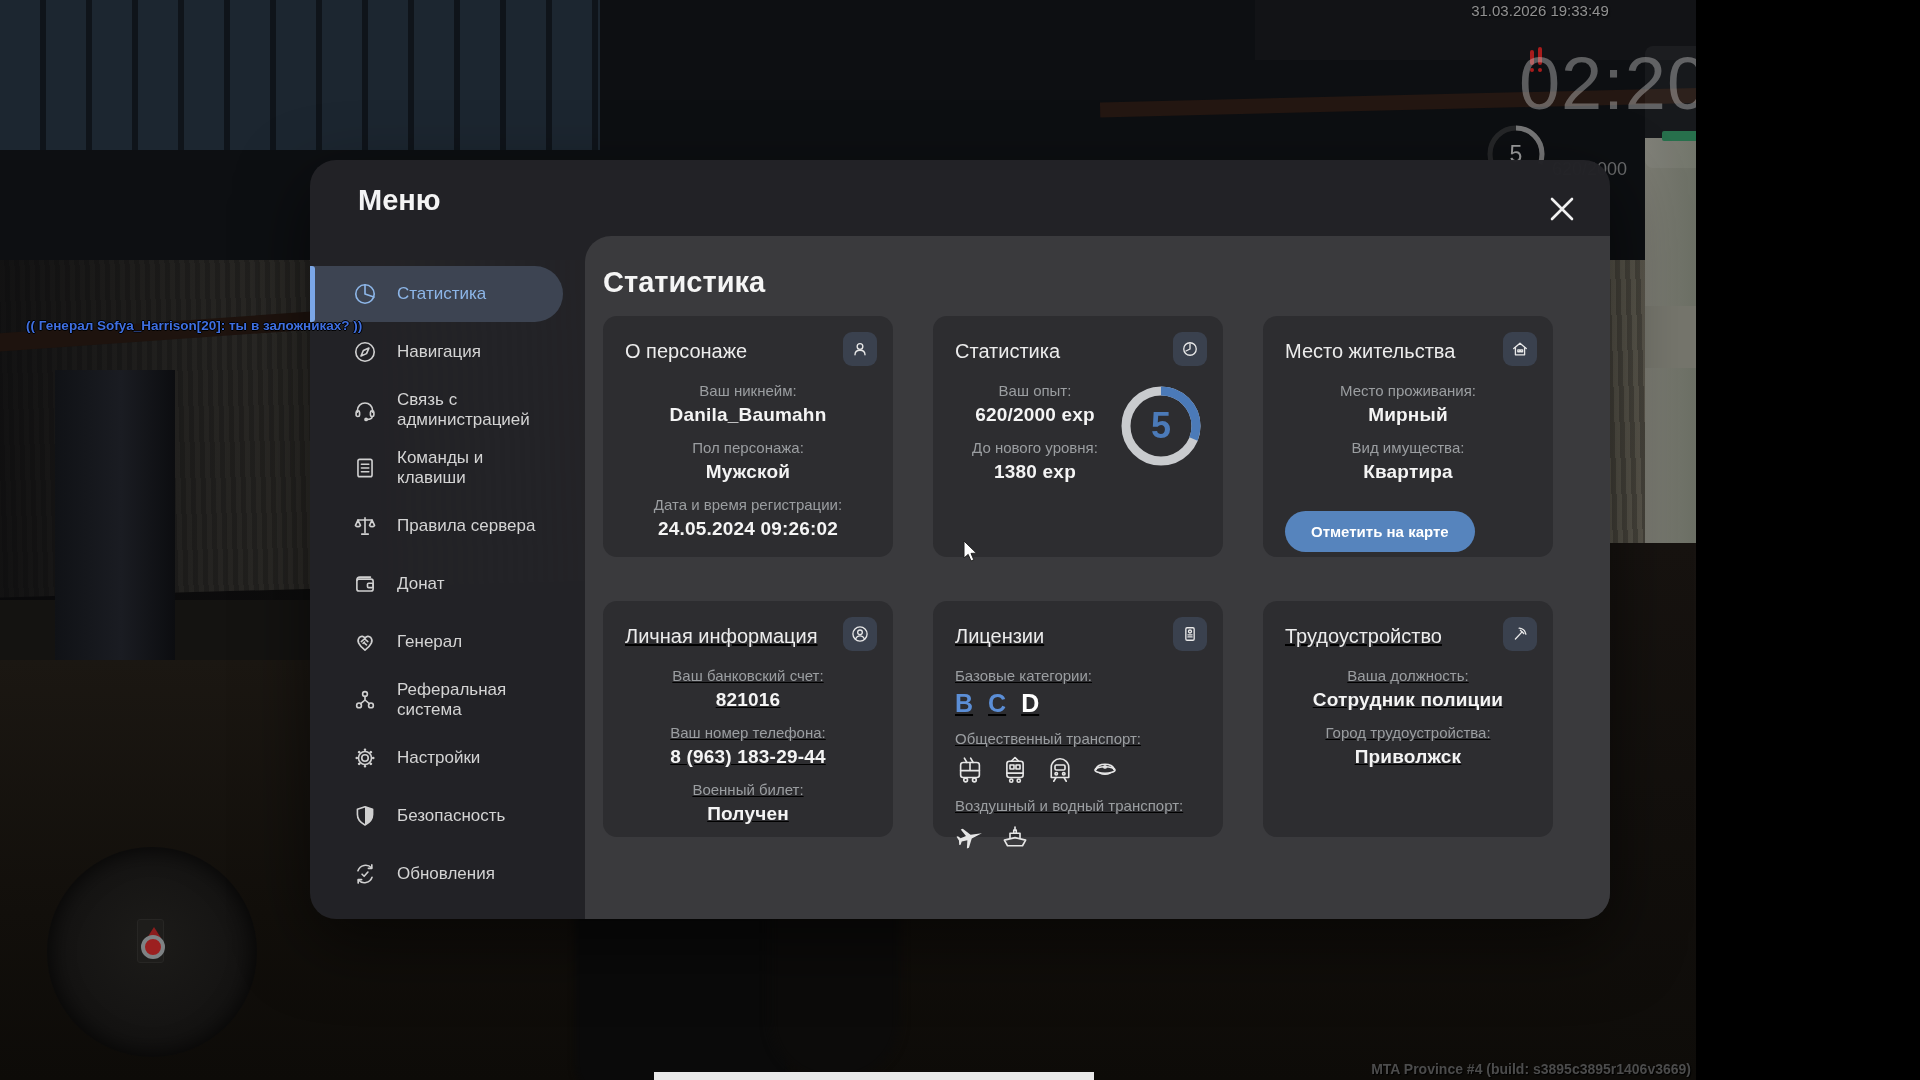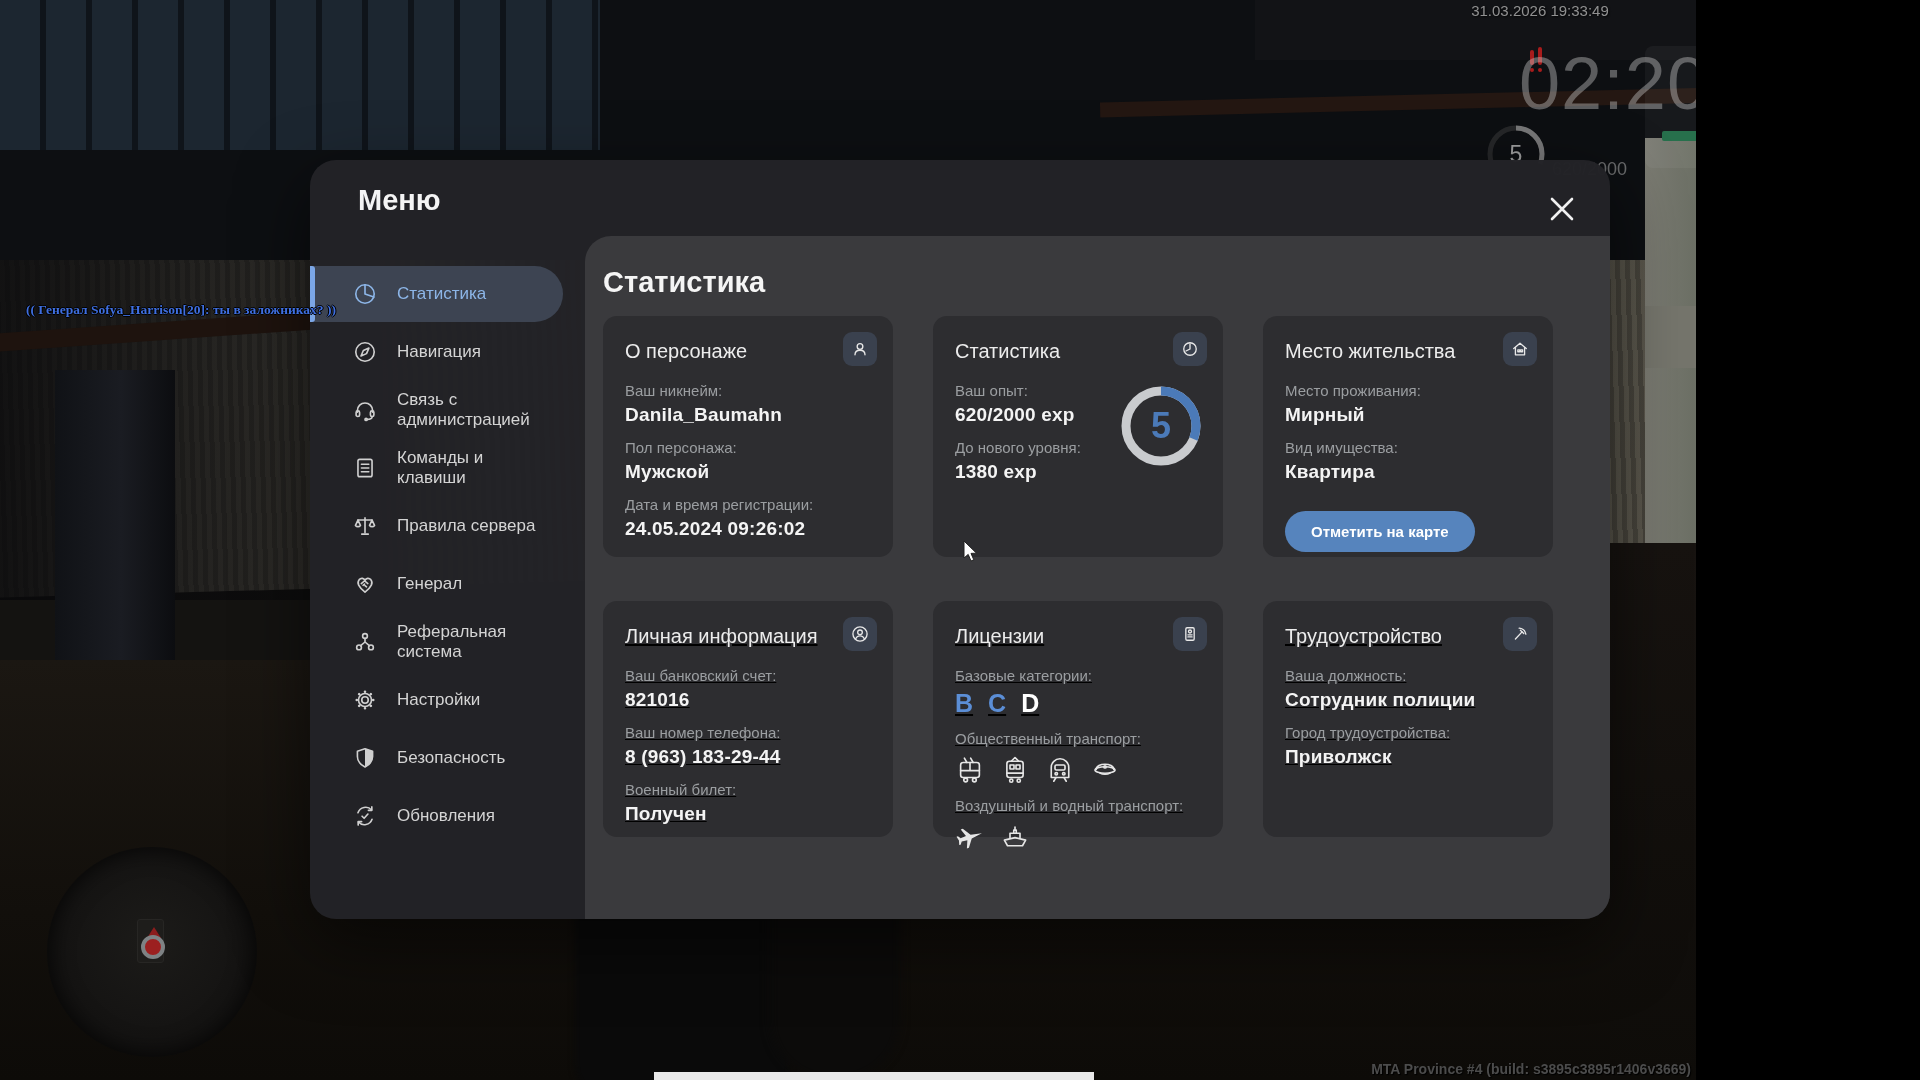--- a/index.html
+++ b/index.html
@@ -50,22 +50,22 @@
   .hud-fist{position:absolute;left:1748px;top:70px;opacity:.78;}
   .hud-levelring{position:absolute;left:1484px;top:122px;}
   .hud-level-num{position:absolute;left:1484px;top:122px;width:64px;height:64px;text-align:center;
     line-height:64px;font-size:23px;color:rgba(195,195,195,.8);}
   .hud-exp{position:absolute;left:1552px;top:143px;font-size:18px;color:rgba(170,170,170,.6);margin-top:16px;}
   .hud-healthbar{position:absolute;left:1662px;top:131px;width:218px;height:10px;background:#27704c;border-radius:2px;}
   .hud-money{position:absolute;left:1618px;top:138px;width:262px;text-align:right;
     font-size:42px;line-height:46px;color:rgba(195,195,195,.55);letter-spacing:2px;}
   .hud-build{position:absolute;right:5px;top:1061px;font-size:14px;font-weight:bold;
     color:#4c4c4c;text-shadow:1px 1px 1px #000;}
-  .chat-line{position:absolute;left:26px;top:302px;font-size:13.5px;font-weight:bold;color:#3f6fe0;
-    text-shadow:-1px 0 #000,1px 0 #000,0 -1px #000,0 1px #000;z-index:60;font-family:Liberation Serif, serif;}
+  .chat-line{position:absolute;left:26px;top:318px;font-size:13.5px;font-weight:bold;color:#3f6fe0;
+    text-shadow:-1px 0 #000,1px 0 #000,0 -1px #000,0 1px #000;z-index:60;}
   .bottom-bar{position:absolute;left:654px;top:1072px;width:440px;height:8px;background:#f5f5f5;opacity:.95;}
 
   
   .minimap{position:absolute;left:47px;top:847px;width:210px;height:210px;border-radius:50%;
     background:radial-gradient(circle at 50% 45%,#1c1b19 0%,#151413 55%,#0e0d0c 100%);
     box-shadow:0 0 25px rgba(0,0,0,.8) inset;}
   .mm-square{position:absolute;left:90px;top:72px;width:27px;height:44px;background:#1e1d1b;border:1px solid #272624;border-radius:3px;}
   .mm-tri{position:absolute;left:100px;top:80px;width:0;height:0;
     border-left:7px solid transparent;border-right:7px solid transparent;border-bottom:11px solid #8c1d1d;}
   .mm-blip{position:absolute;left:94px;top:88px;width:24px;height:24px;border-radius:50%;
@@ -89,21 +89,21 @@
     border-radius:26px 0 0 0;}
   .content-heading{position:absolute;left:18px;top:30px;font-size:29px;font-weight:bold;color:#f5f5f5;}
 
   .card{position:absolute;width:290px;background:#2d2d30;border-radius:14px;padding:24px 22px;}
   .row1{top:80px;height:241px;} .row2{top:365px;height:236px;text-decoration:underline;}
   .c1{left:18px;} .c2{left:348px;} .c3{left:678px;}
   .card-title{font-size:20px;color:#ececec;}
   .badge{position:absolute;right:16px;top:16px;width:34px;height:34px;border-radius:9px;
     background:#3a414e;display:flex;align-items:center;justify-content:center;}
   .fields{margin-top:19px;}
-  .field{margin-bottom:13px;}
+  .field{margin-bottom:13px;text-align:center;}
   .flabel{font-size:15px;color:#9b9ea1;margin-bottom:5px;}
   .fvalue{font-size:19px;font-weight:bold;color:#f4f4f4;letter-spacing:.2px;}
   .ringwrap{position:absolute;left:180px;top:62px;width:96px;height:96px;}
   .ring-num{position:absolute;left:0;top:0;width:96px;height:96px;text-align:center;line-height:96px;
     font-size:36px;font-weight:bold;color:#4b7ab8;}
   .map-btn{display:inline-block;margin-top:15px;padding:12px 26px;border-radius:21px;background:#5684bd;
     font-size:15px;font-weight:bold;color:#fff;cursor:pointer;}
   .lic-letters{display:flex;gap:15px;font-size:25px;font-weight:bold;margin:2px 0 12px 0;}
   .lic-blue{color:#5b8ed6;} .lic-white{color:#fff;}
   .ticons{display:flex;gap:15px;margin:8px 0 12px 0;}
@@ -224,20 +224,28 @@
       <div class="side-item">
         <svg class="side-ico stroke" viewBox="0 0 24 24">
           <path d="M12 4.5 V18 M5.5 6.5 H18.5 M9 19.5 h6"></path>
           <path d="M5.5 6.5 L3.2 11.5 a2.9 2.9 0 0 0 4.6 0 Z"></path>
           <path d="M18.5 6.5 L16.2 11.5 a2.9 2.9 0 0 0 4.6 0 Z"></path>
           </svg>
         <span class="side-label">Правила сервера</span>
       </div>
       <div class="side-item">
         <svg class="side-ico stroke" viewBox="0 0 24 24">
+          <path d="M4.5 8.5 c0-1.8 1.2-2.8 2.8-2.8 H17"></path>
+          <rect x="4.5" y="7.5" width="15" height="11" rx="2"></rect>
+          <rect x="14.3" y="11.3" width="5.2" height="4" rx="1"></rect>
+          </svg>
+        <span class="side-label">Донат</span>
+      </div>
+      <div class="side-item">
+        <svg class="side-ico stroke" viewBox="0 0 24 24">
           <path d="M12 19.5 C6 15 4.2 10.8 6.6 8 c1.8-2 4.4-1.4 5.4.6 1-2 3.6-2.6 5.4-.6 2.4 2.8.6 7-5.4 11.5z"></path>
           <path d="M8.6 11.6 l3-2.6 3 2.6 M10.2 13.2 l1.4-1.2 M13.4 14.6 l-1.4-1.2"></path>
           </svg>
         <span class="side-label">Генерал</span>
       </div>
       <div class="side-item">
         <svg class="side-ico stroke" viewBox="0 0 24 24">
           <circle cx="12" cy="6.5" r="2.2"></circle>
             <circle cx="6.5" cy="17" r="2.2"></circle>
             <circle cx="17.5" cy="17" r="2.2"></circle>

